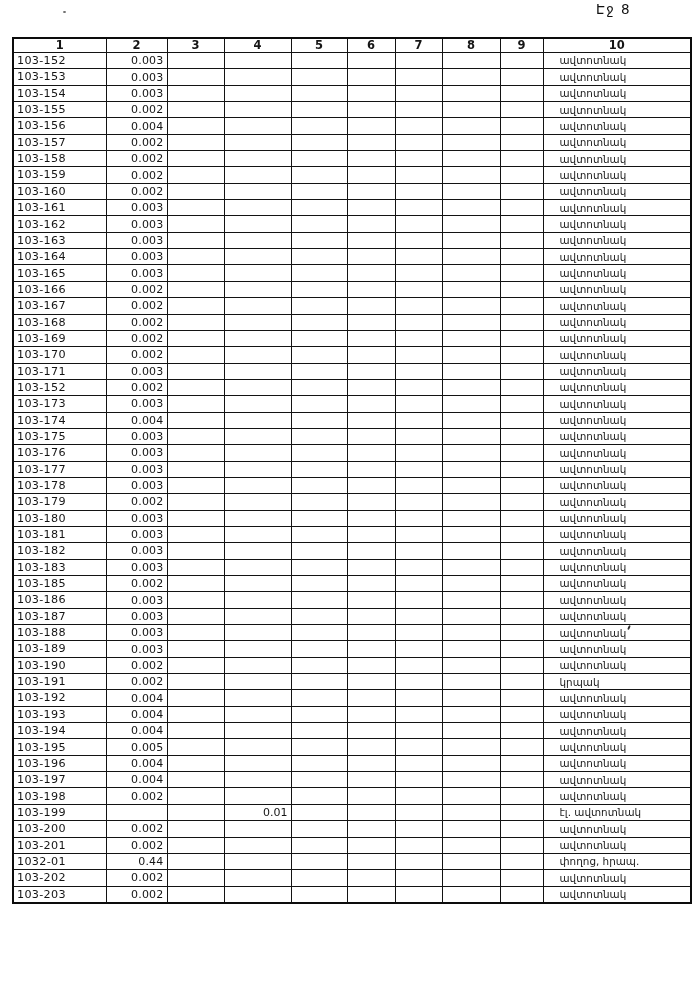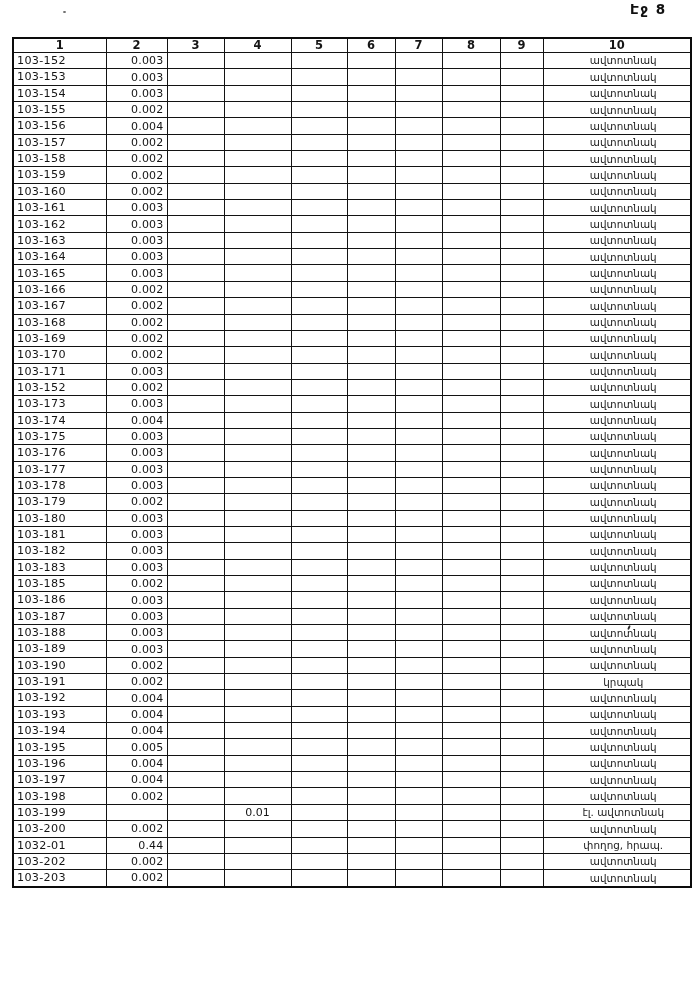--- a/index.html
+++ b/index.html
@@ -6,23 +6,23 @@
     margin: 0; padding: 0;
     width: 698px; height: 992px;
     background: #ffffff;
     font-family: "DejaVu Sans", "Liberation Sans", sans-serif;
     color: #151515;
     position: relative;
     overflow: hidden;
   }
   .page-label {
     position: absolute;
-    top: 1px; left: 630px;
+    top: 1px; left: 596px;
     font-size: 13.5px;
-    font-weight: 700;
+    font-weight: 400;
     letter-spacing: 1.5px;
     color: #101010;
   }
   .scan-table {
     position: absolute;
     top: 37px; left: 12px;
     width: 678px;
     border-collapse: collapse;
     table-layout: fixed;
     border: 2.4px solid #0c0c0c;
@@ -40,22 +40,22 @@
     vertical-align: middle;
   }
   .scan-table th {
     font-size: 11.5px;
     font-weight: 700;
     text-align: center;
     height: 13px;
   }
   .scan-table td.c1 { text-align: left; font-size: 11.2px; letter-spacing: 0.3px; }
   .scan-table td.c2 { text-align: right; font-size: 11px; letter-spacing: 0.2px; }
-  .scan-table td.c4 { text-align: center; font-size: 11px; }
-  .scan-table td.c10 { text-align: center; padding-left: 16px; font-size: 10.4px; color: #1b1b1b; }
+  .scan-table td.c4 { text-align: right; font-size: 11px; }
+  .scan-table td.c10 { text-align: left; padding-left: 16px; font-size: 10.4px; color: #1b1b1b; }
   .margin-note {
     position: absolute;
     top: 932px; left: 694px;
     font-size: 8px;
     color: #4a4a4a;
     font-style: italic;
     letter-spacing: 1px;
     padding-left: 48px;
   }
   .speck {
@@ -669,20 +669,32 @@
         <td class="c3"></td>
         <td class="c4"></td>
         <td class="c5"></td>
         <td class="c6"></td>
         <td class="c7"></td>
         <td class="c8"></td>
         <td class="c9"></td>
         <td class="c10">ավտոտնակ</td>
       </tr>
       <tr>
+        <td class="c1">103-201</td>
+        <td class="c2">0.002</td>
+        <td class="c3"></td>
+        <td class="c4"></td>
+        <td class="c5"></td>
+        <td class="c6"></td>
+        <td class="c7"></td>
+        <td class="c8"></td>
+        <td class="c9"></td>
+        <td class="c10">ավտոտնակ</td>
+      </tr>
+      <tr>
         <td class="c1">1032-01</td>
         <td class="c2">0.44</td>
         <td class="c3"></td>
         <td class="c4"></td>
         <td class="c5"></td>
         <td class="c6"></td>
         <td class="c7"></td>
         <td class="c8"></td>
         <td class="c9"></td>
         <td class="c10">փողոց, հրապ.</td>

